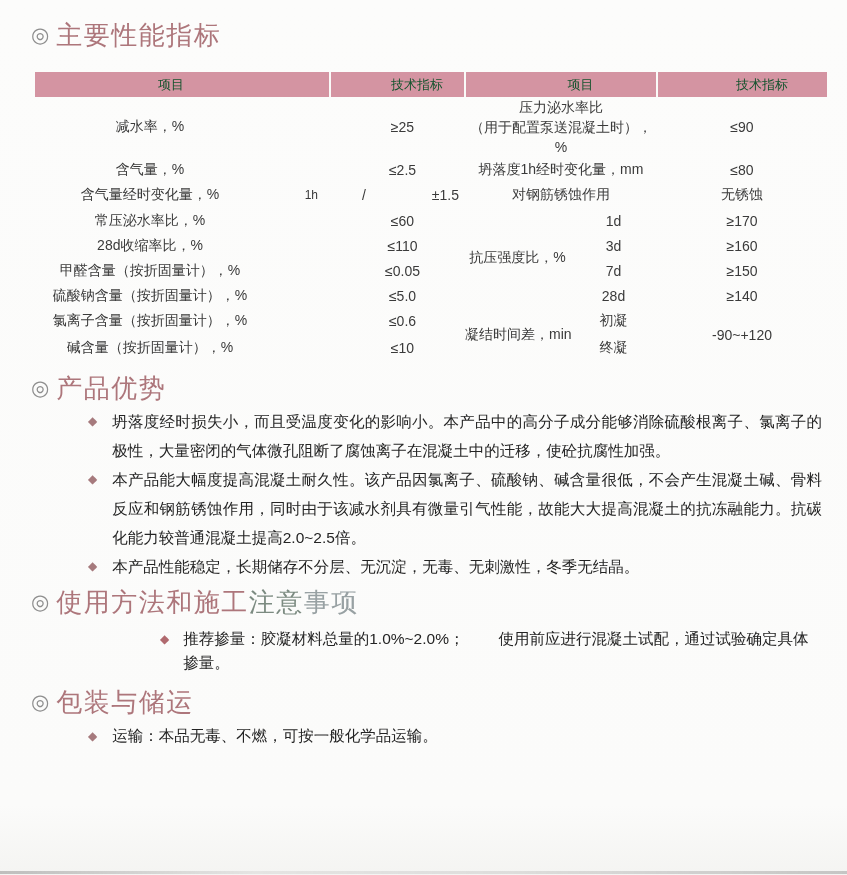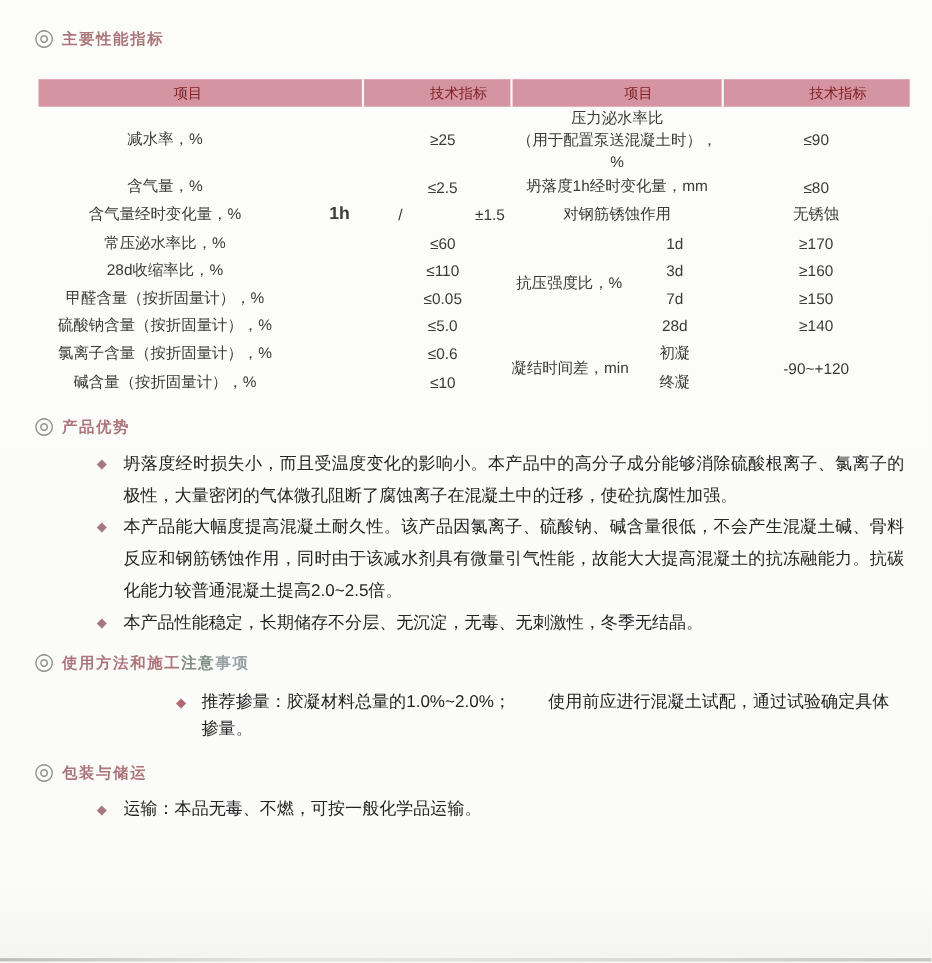--- a/index.html
+++ b/index.html
@@ -32,41 +32,41 @@
     height:26px;
   }
   .section-heading .mark {
     color:#8e8e8e;
     font-size:21px;
     line-height:26px;
     margin-right:7px;
   }
   .section-heading .htext {
     color:#ad767b;
-    font-size:14px;
-    font-weight:bold;
+    font-size:26px;
+    font-weight:normal;
     letter-spacing:1.5px;
     line-height:26px;
   }
   .section-heading .ht-mid { color:#7c8b81; }
   .section-heading .ht-tail { color:#98a1a3; }
   .sh1 { margin-top:22px; }
   .sh2 { margin-top:14px; }
   .sh3 { margin-top:8px; }
   .sh4 { margin-top:14px; }
   
   table.perf {
     margin:24px 0 0 35px;
     width:792px;
     border-collapse:collapse;
     table-layout:fixed;
   }
   table.perf th {
     background:#d494a2;
-    color:#7f1d1d;
+    color:#14532d;
     font-weight:normal;
     font-size:13px;
     height:23px;
     text-align:center;
     padding-left:40px;
   }
   table.perf th.div { border-left:2px solid #fafaf8; }
   table.perf th.h1 { padding-right:62px; }
   table.perf td {
     font-size:14px;
@@ -77,21 +77,21 @@
   }
   td.c1 { padding-right:65px !important; }
   td.c2 { padding-left:10px !important; }
   tr.r1 { height:46px; }
   tr.rs { height:25px; }
   tr.r3 { height:26px; }
   tr.r8 { height:26px; }
   tr.r9 { height:27px;margin-top:40px; }
   .twolines div { line-height:20px; font-size:14px; }
   td.rel { position:relative; }
-  .sub1h { position:absolute; right:12px; top:50%; transform:translateY(-50%); font-size:16px; color:#3a3a3a;font-weight:bold; }
+  .sub1h { position:absolute; right:12px; top:50%; transform:translateY(-50%); font-size:12px; color:#3a3a3a; }
   .slash { position:absolute; left:32px; top:50%; transform:translateY(-50%); font-size:14px; color:#3a3a3a; }
   .pm    { position:absolute; right:6px;  top:50%; transform:translateY(-50%); font-size:14px; color:#3a3a3a; }
   
   .bullets { margin-top:6px; }
   .bullet {
     display:flex;
     margin:0 25px 0 88px;
   }
   .bullet .diamond {
     color:#a67a7d;

